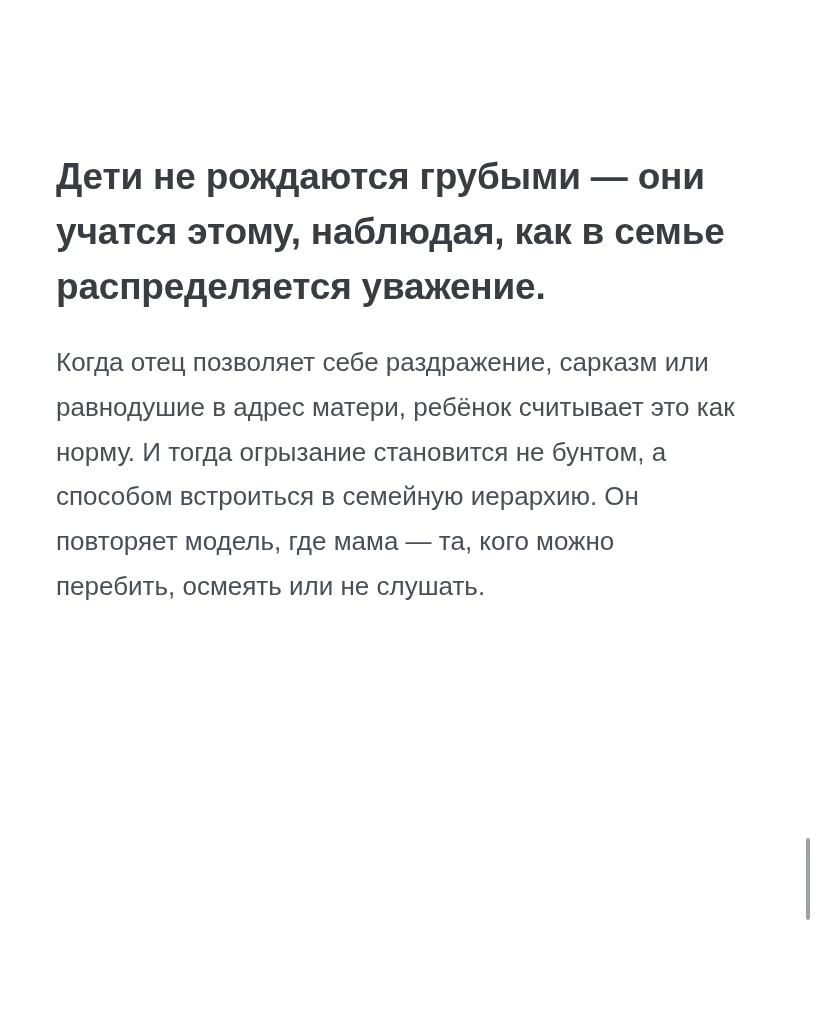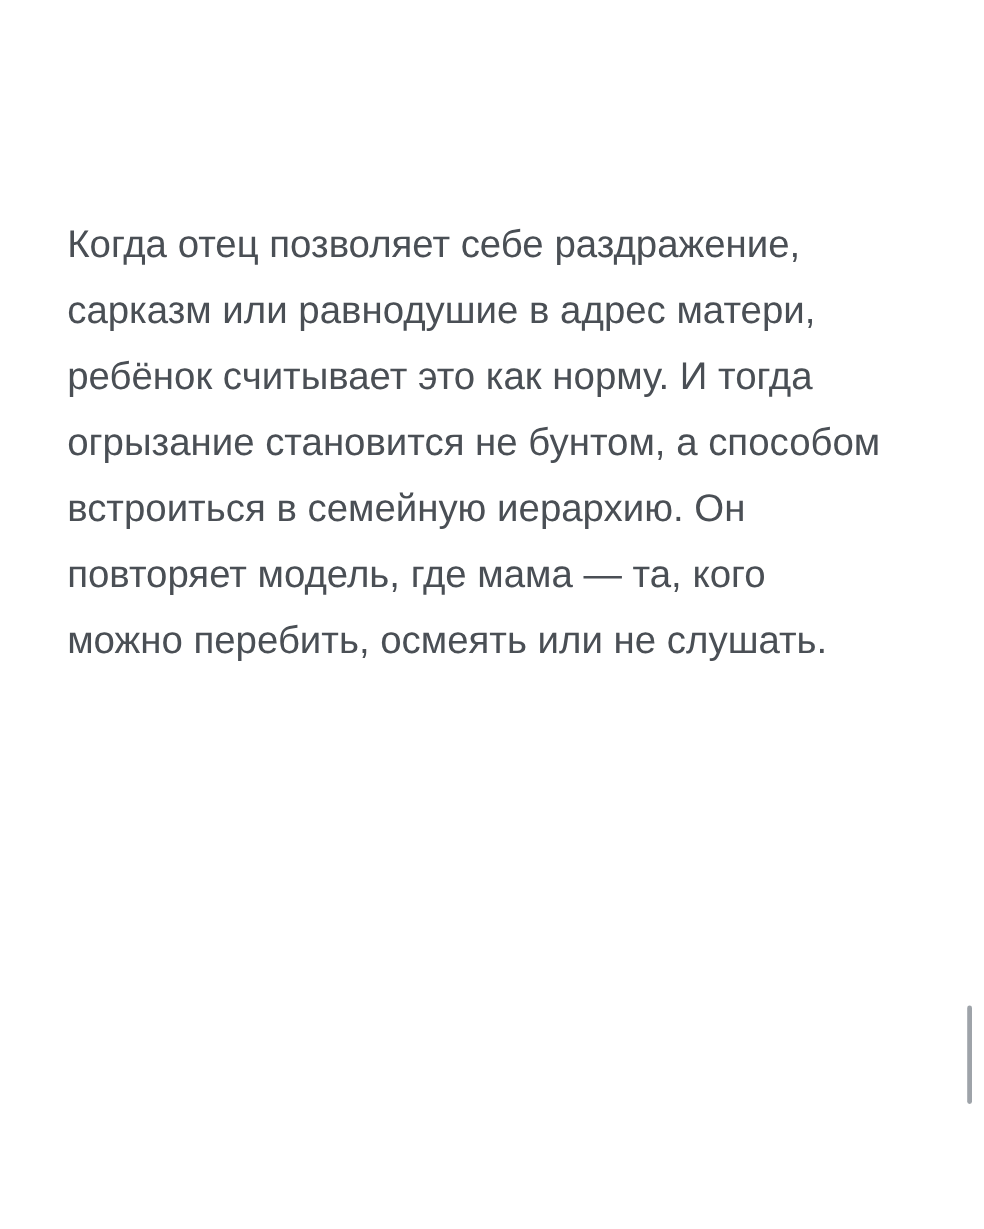--- a/index.html
+++ b/index.html
@@ -30,21 +30,21 @@
     font-size: 37px;
     line-height: 1.48;
     font-weight: 700;
     color: #393d42;
     letter-spacing: -0.2px;
     max-width: 700px;
   }
 
   .article-body {
     margin: 26px 0 0 0;
-    font-size: 32px;
+    font-size: 26px;
     line-height: 1.72;
     font-weight: 400;
     color: #4a4f55;
     max-width: 680px;
     letter-spacing: 0px;
   }
 
   .article-body p {
     margin: 0;
   }
@@ -57,20 +57,21 @@
     height: 82px;
     border-radius: 2px;
     background: #9ea3a9;
   }
 </style>
 </head>
 <body>
 
 <div class="page">
 
+  <h1 class="article-heading">Дети не рождаются грубыми — они учатся этому, наблюдая, как в семье распределяется уважение.</h1>
 
   <div class="article-body">
     <p>Когда отец позволяет себе раздражение, сарказм или равнодушие в адрес матери, ребёнок считывает это как норму. И тогда огрызание становится не бунтом, а способом встроиться в семейную иерархию. Он повторяет модель, где мама — та, кого можно перебить, осмеять или не слушать.</p>
   </div>
 
   <div class="scroll-indicator"></div>
 
 </div>
 
 </body></html>

